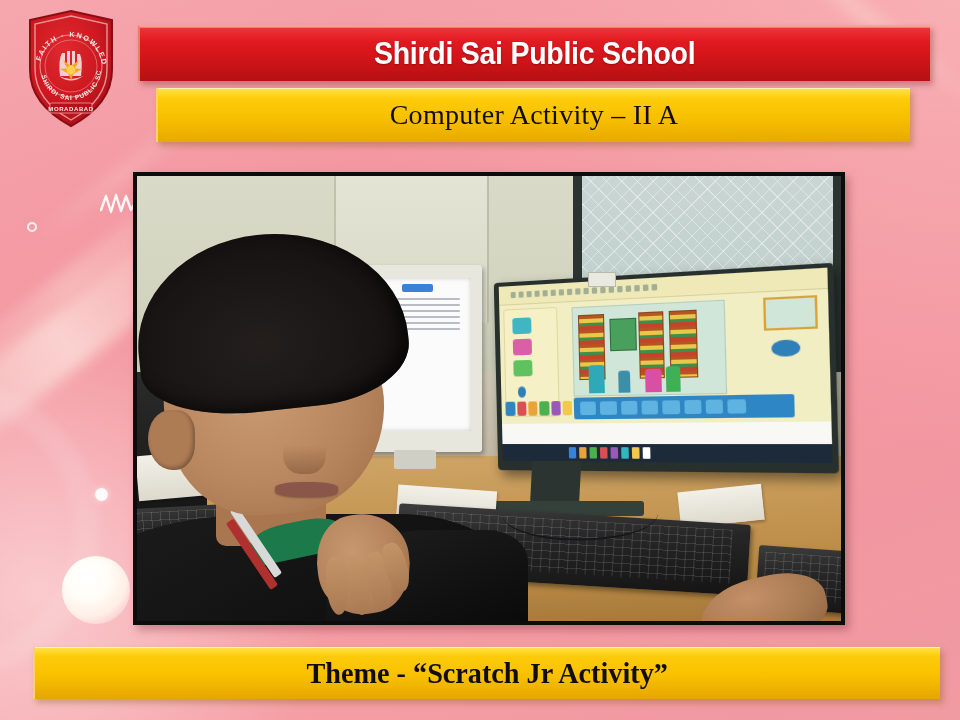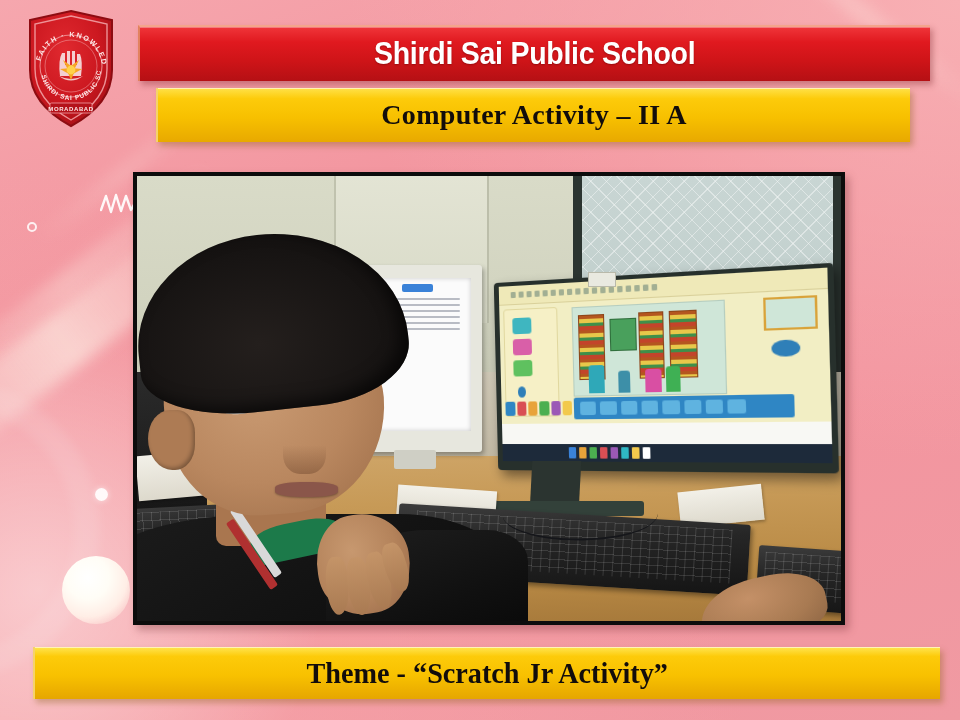--- a/index.html
+++ b/index.html
@@ -82,21 +82,21 @@
   .banner-yellow-top {
     left:156px; top:88px; width:754px; height:54px;
     background:linear-gradient(180deg, #ffe24a 0%, #fdcb0a 20%, #f7c000 55%, #e8a900 100%);
     border-left:2px solid #f5d36a;
     box-shadow: 3px 4px 6px rgba(130,90,10,0.35),
                 inset 0 1px 0 rgba(255,255,255,0.6);
   }
   .banner-yellow-top .txt {
     color:#120d0b;
     font-size:28px;
-    font-weight:bold;
+    font-weight:normal;
     font-family:"Liberation Serif", serif;
     letter-spacing:0.3px;
     text-align:center;
   }
 
   .banner-yellow-bottom {
     left:33px; top:647px; width:907px; height:52px;
     background:linear-gradient(180deg, #ffe551 0%, #fdcb0a 18%, #f8c100 55%, #e6a600 100%);
     border-left:2px solid #f5d36a;
     box-shadow: 3px 4px 6px rgba(130,90,10,0.35),

